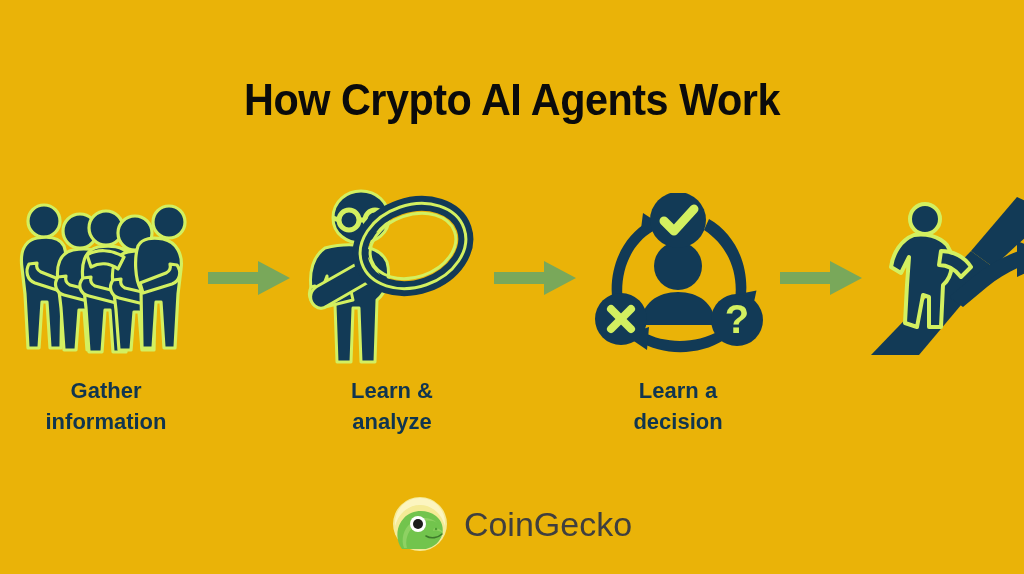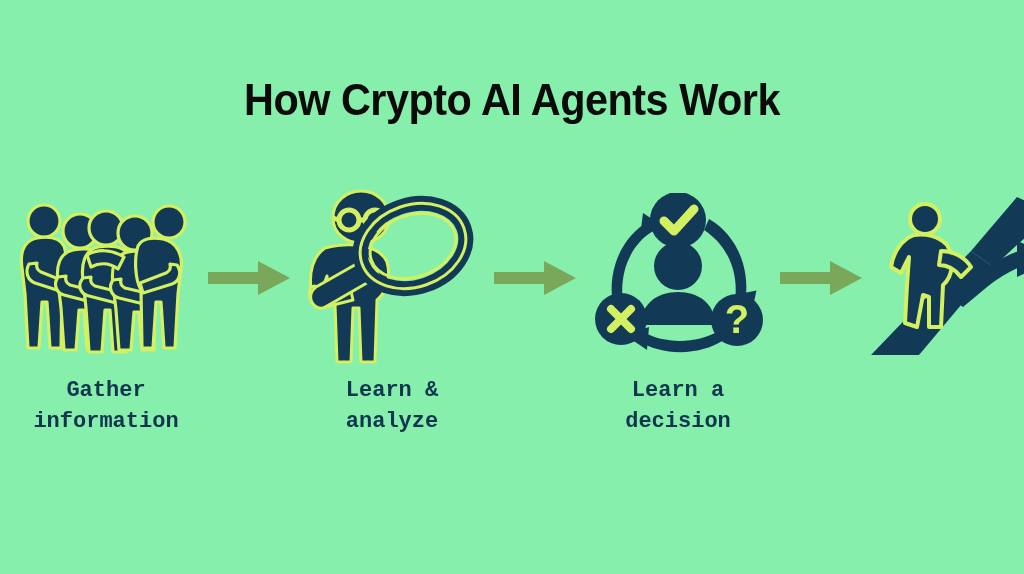--- a/index.html
+++ b/index.html
@@ -11,21 +11,21 @@
     width: 1024px;
     height: 574px;
     overflow: hidden;
     font-family: "Liberation Sans", sans-serif;
     background: #d3f060;
   }
   #infographic {
     position: relative;
     width: 1024px;
     height: 574px;
-    background: #86efac;
+    background: #eab308;
     box-sizing: border-box;
   }
 
   
   .title {
     position: absolute;
     top: 76px;
     left: 0;
     width: 1024px;
     text-align: center;
@@ -66,21 +66,21 @@
     display: flex;
     align-items: center;
     justify-content: center;
   }
   .step-icon svg {
     display: block;
   }
   .step-label {
     margin-top: 10px;
     text-align: center;
-    font-family: Liberation Mono, monospace;
+    font-family: Liberation Sans, sans-serif;
     font-size: 22px;
     font-weight: bold;
     color: #10354f;
     line-height: 1.42;
     max-width: 190px;
   }
   .arrow-cell {
     width: 95px;
     display: flex;
     align-items: center;
@@ -273,14 +273,36 @@
                      L76 90 C86 82 88 62 80 50 C72 41 58 38 47 40 Z"></path>
 
             <path d="M74 56 C86 56 98 62 104 72 L94 82 C88 74 80 70 72 70 Z"></path>
           </g>
         </svg>
       </div>
     </div>
 
   </div>
 
+  <div class="footer">
+    <svg class="logo-mark" width="56" height="56" viewBox="0 0 56 56" aria-hidden="true">
+      <circle cx="28" cy="28" r="27" fill="#f5eb96"></circle>
+      <path d="M28 2 C14 2 3 13 3 27 C3 28 3 29 3.2 30 C6 18 16 9 28 9 C40 9 50 18 52.8 30
+               C53 29 53 28 53 27 C53 13 42 2 28 2 Z" fill="#fdf7c8" opacity="0.85"></path>
+
+      <path d="M8 50 C4 42 4 30 12 22 C20 13 35 13 44 20 C50 25 52 32 50 39
+               C48 46 42 51 34 53 L10 53 Z" fill="#72c44d"></path>
+      <path d="M12 52 C9 44 11 33 19 27 C27 20 39 21 45 27 C39 23 29 24 22 30
+               C15 36 13 45 15 52 Z" fill="#8ed163"></path>
+
+      <path d="M42 32 C46 32 50 34 51 37 C48 35 44 34 41 35 Z" fill="#8ed163"></path>
+
+      <path d="M34 40 C39 43 46 42 50 38" fill="none" stroke="#3f7a2c" stroke-width="1.6" stroke-linecap="round"></path>
+
+      <circle cx="26" cy="28" r="8" fill="#ffffff"></circle>
+      <circle cx="26" cy="28" r="5" fill="#1c1c1c"></circle>
+
+      <circle cx="44" cy="33" r="1.3" fill="#4e9c34"></circle>
+    </svg>
+    <span class="logo-text">CoinGecko</span>
+  </div>
 
 </div>
 
 </body></html>

